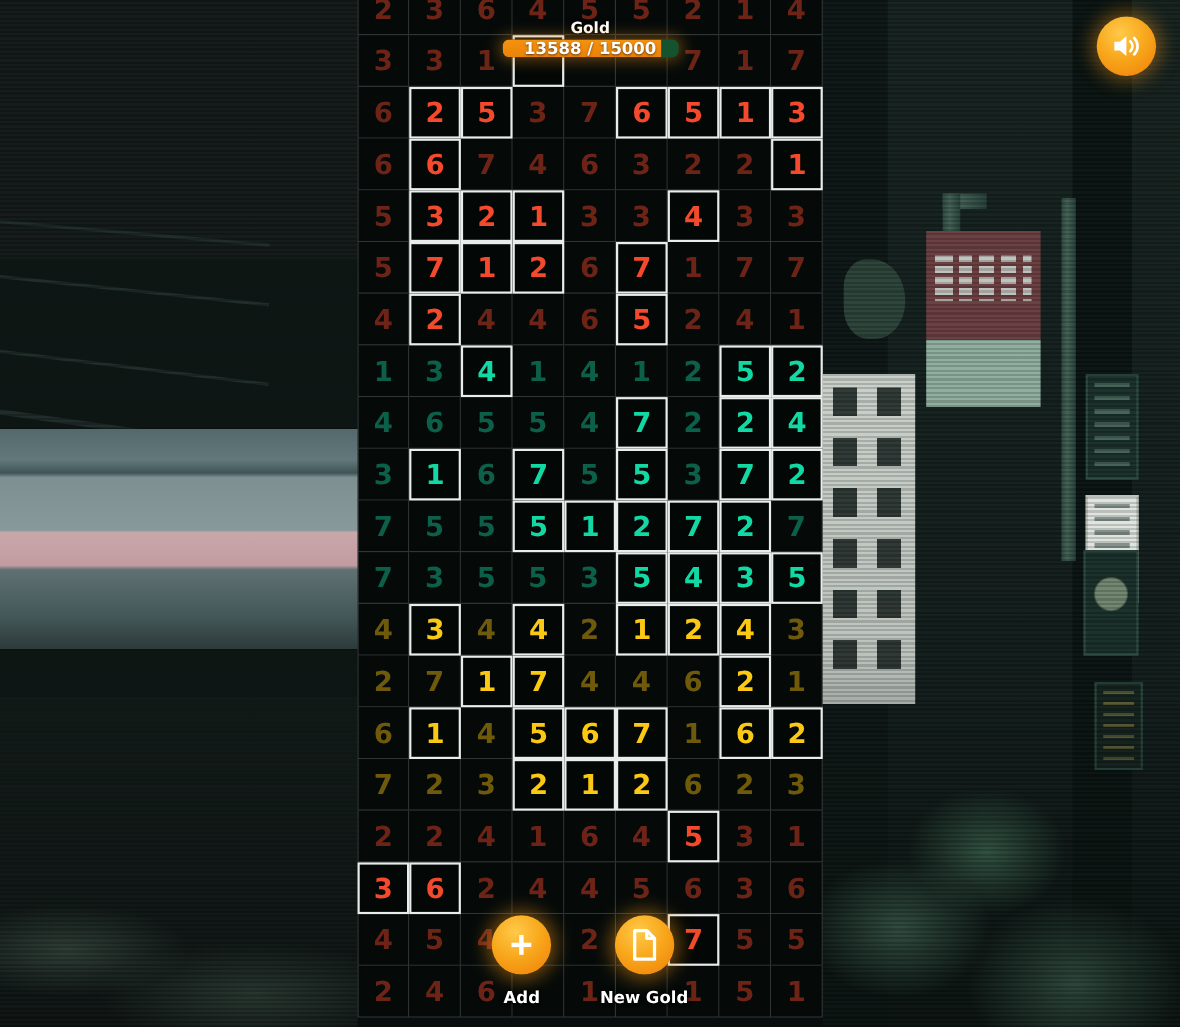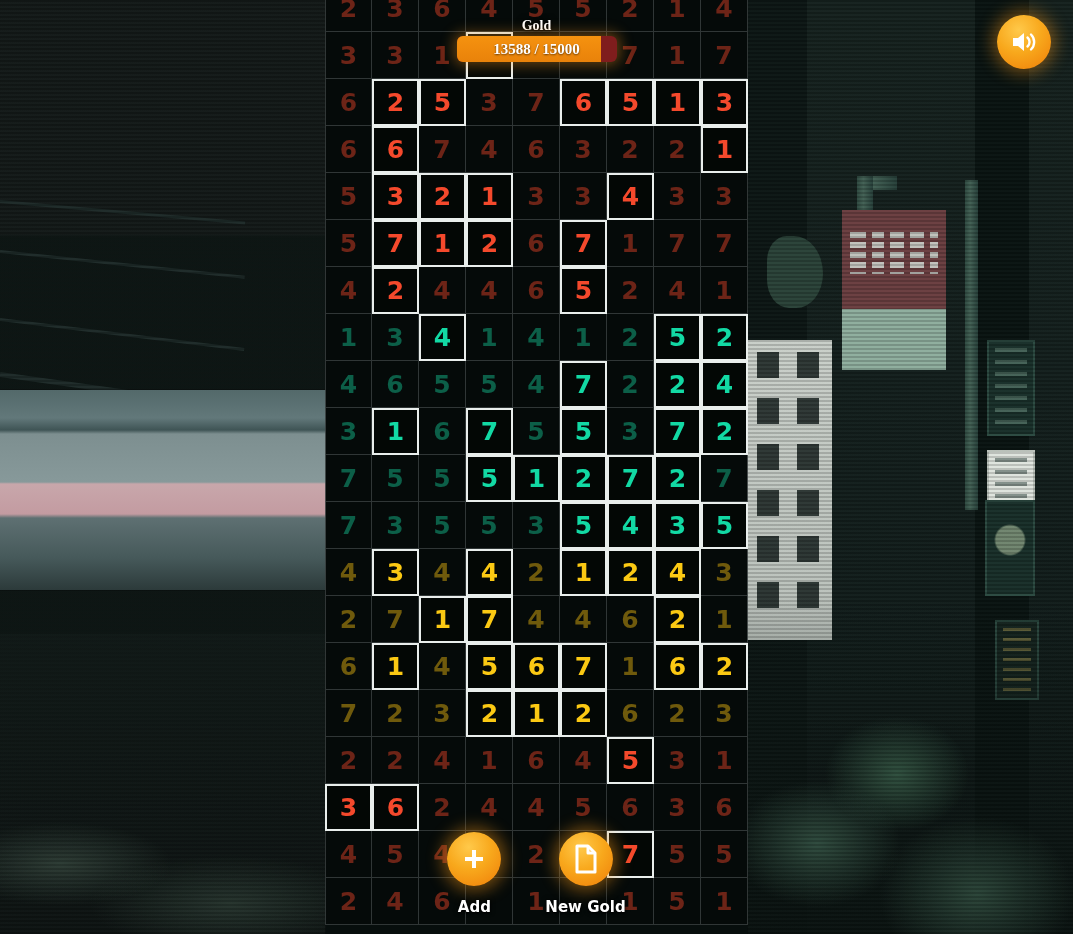--- a/index.html
+++ b/index.html
@@ -189,34 +189,33 @@
 
   
   #gold-wrap {
     position: absolute;
     left: 0; right: 0; top: 18px;
     display: flex;
     flex-direction: column;
     align-items: center;
     z-index: 10;
     pointer-events: none;
-    font-family: Liberation Serif, serif;
   }
   #gold-label {
     color: #ffffff;
     font-size: 14px;
     font-weight: bold;
     text-shadow: 0 0 6px rgba(0,0,0,.95), 0 1px 2px #000;
     margin-bottom: 2px;
   }
   #gold-bar {
     position: relative;
-    width: 160px; height: 26px;
+    width: 160px; height: 16px;
     border-radius: 6px;
-    background: #7f1d1d;
+    background: #14532d;
     overflow: hidden;
     box-shadow: 0 0 14px 3px rgba(247,150,30,.40);
   }
   #gold-fill {
     position: absolute; left: 0; top: 0; bottom: 0;
     background: linear-gradient(180deg, #f5920f, #e9820a);
   }
   #gold-text {
     position: absolute; inset: 0;
     display: flex; align-items: center; justify-content: center;

